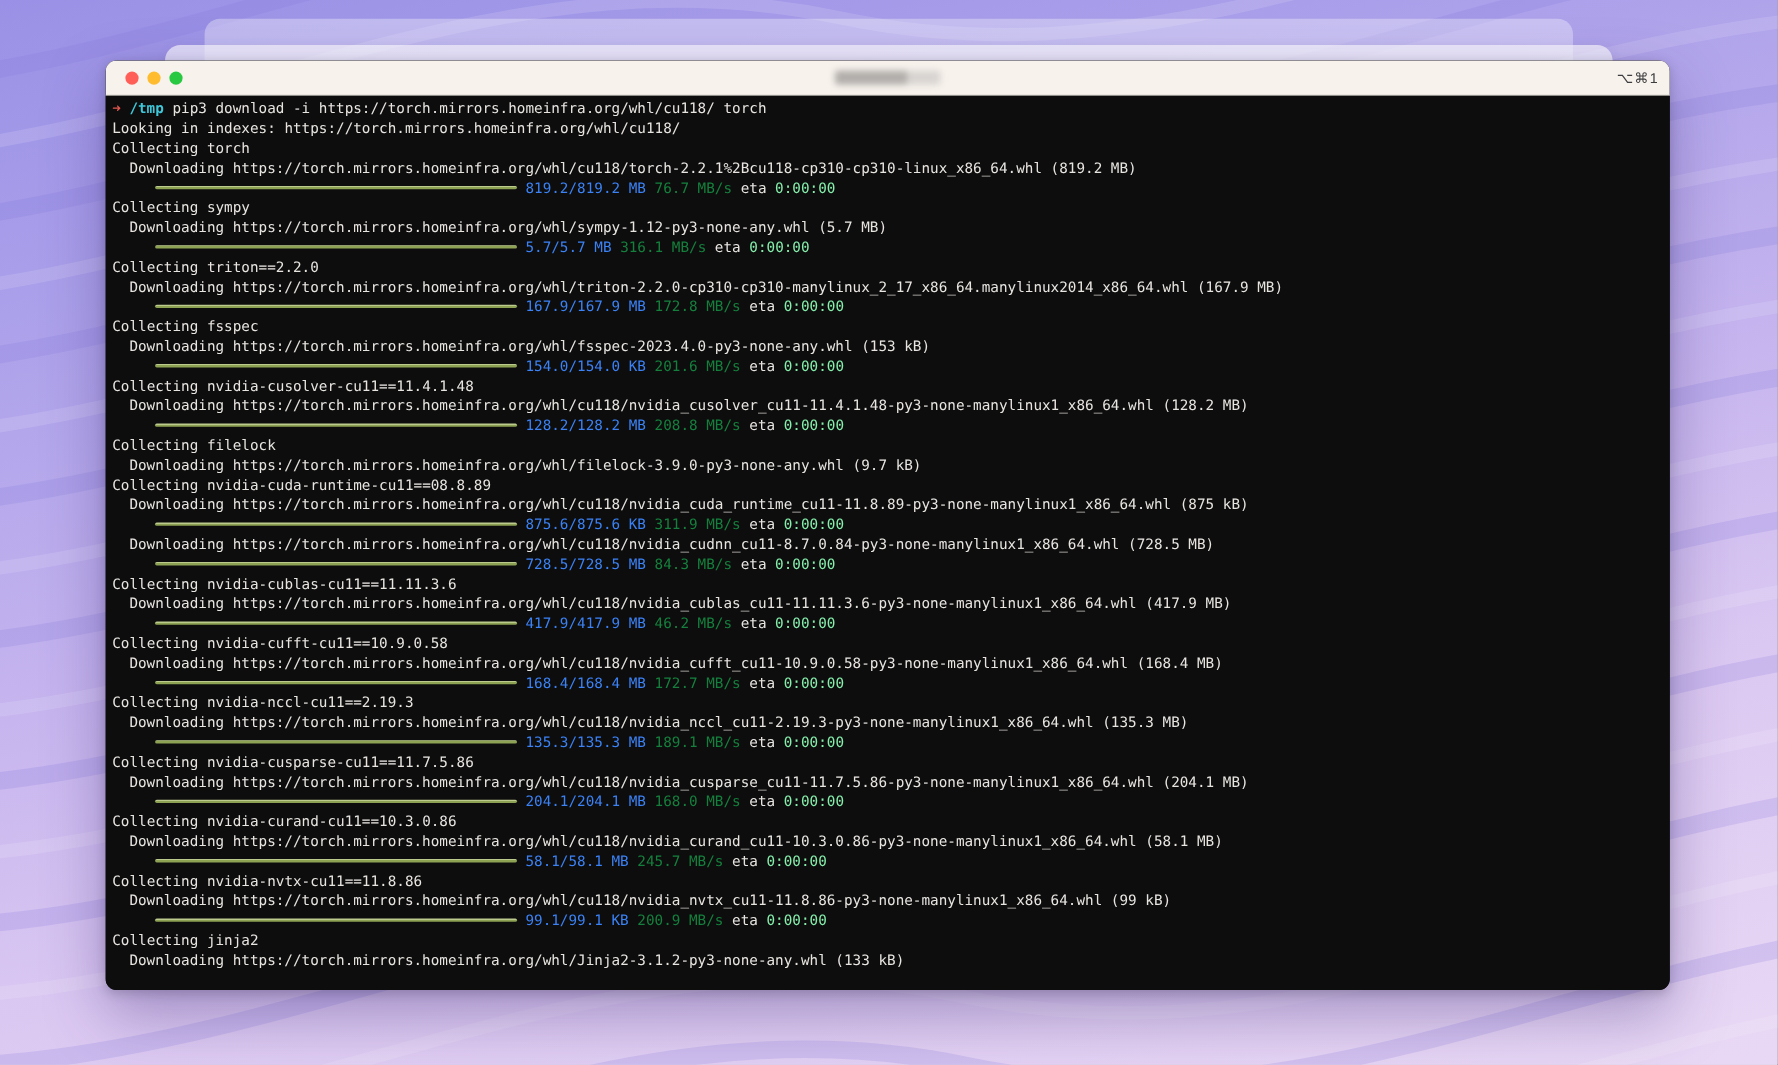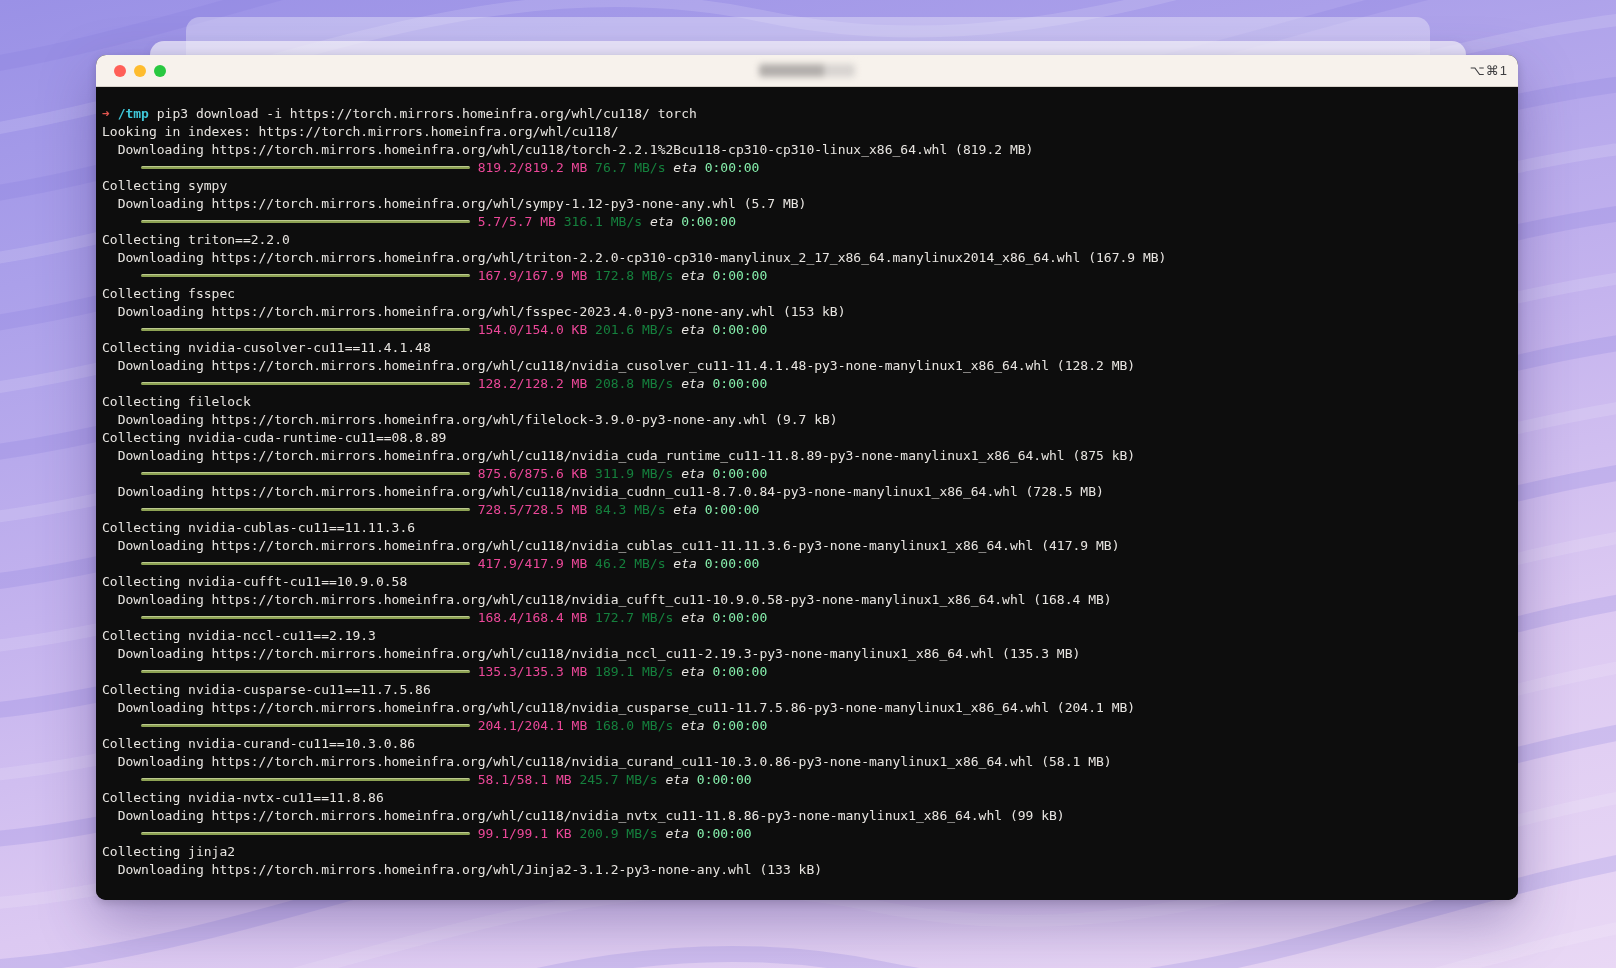--- a/index.html
+++ b/index.html
@@ -35,36 +35,36 @@
   }
   .shortcut{
     position:absolute;right:10px;top:0;height:31px;display:flex;align-items:center;
     color:#3e3e40;font-size:13px;letter-spacing:1px;
   }
   .term{
     position:absolute;left:0;top:32px;right:0;bottom:0;
     background:#0d0d0d;color:#e8e5e1;
     font-family:"DejaVu Sans Mono","Liberation Mono",monospace;
     font-size:13px;line-height:18px;
-    padding:18px 0 0 6px;
+    padding:4px 0 0 6px;
   }
   .line{white-space:pre;height:18px;}
   .indent2{padding-left:2ch;}
   .progress-row{padding-left:5ch;}
   .pbar{
     display:inline-block;width:42ch;height:3px;vertical-align:middle;
     background:linear-gradient(to bottom,#bcca8e 0 1px,#8da253 1px);
     border-radius:2px;margin-right:1ch;margin-top:-2px;
   }
   .arrow{color:#e0564f;font-weight:bold;margin-right:1ch;}
   .cwd{color:#3fc6d8;font-weight:bold;margin-right:1ch;}
-  .c-green{color:#ec4899;}
+  .c-green{color:#3b82f6;}
   .c-red{color:#15803d;}
   .c-cyan{color:#86efac;}
-  .c-fg{color:#e8e5e1;font-style:italic;}
+  .c-fg{color:#e8e5e1;}
 </style>
 </head>
 <body>
 
 <svg class="waves" width="1616" height="968" viewBox="0 0 1616 968">
   <defs>
     <path id="wv" d="M -320 0 C 120 150, 440 -100, 820 30 C 1200 160, 1500 -80, 1980 50" fill="none"></path>
   </defs>
   <g transform="rotate(-7 808 484)" fill="none" stroke-linecap="round">
     <g stroke="#8277dd" stroke-width="16" opacity="0.20">
@@ -103,20 +103,21 @@
       <span class="light yellow"></span>
       <span class="light green"></span>
     </div>
     <div class="title-blur"></div>
     <div class="shortcut">⌥⌘1</div>
   </div>
   <div class="term">
     <div class="line"><span class="arrow">➜</span><span class="cwd">/tmp</span><span>pip3 download -i https://torch.mirrors.homeinfra.org/whl/cu118/ torch</span></div>
     <div class="line">Looking in indexes: https://torch.mirrors.homeinfra.org/whl/cu118/</div>
     <div id="pkg-list">
+        <div class="line">Collecting torch</div>
         <div class="line indent2">Downloading https://torch.mirrors.homeinfra.org/whl/cu118/torch-2.2.1%2Bcu118-cp310-cp310-linux_x86_64.whl (819.2 MB)</div>
         <div class="line progress-row"><span class="pbar"></span><span class="c-green">819.2/819.2 MB</span> <span class="c-red">76.7 MB/s</span> <span class="c-fg">eta</span> <span class="c-cyan">0:00:00</span></div>
         <div class="line">Collecting sympy</div>
         <div class="line indent2">Downloading https://torch.mirrors.homeinfra.org/whl/sympy-1.12-py3-none-any.whl (5.7 MB)</div>
         <div class="line progress-row"><span class="pbar"></span><span class="c-green">5.7/5.7 MB</span> <span class="c-red">316.1 MB/s</span> <span class="c-fg">eta</span> <span class="c-cyan">0:00:00</span></div>
         <div class="line">Collecting triton==2.2.0</div>
         <div class="line indent2">Downloading https://torch.mirrors.homeinfra.org/whl/triton-2.2.0-cp310-cp310-manylinux_2_17_x86_64.manylinux2014_x86_64.whl (167.9 MB)</div>
         <div class="line progress-row"><span class="pbar"></span><span class="c-green">167.9/167.9 MB</span> <span class="c-red">172.8 MB/s</span> <span class="c-fg">eta</span> <span class="c-cyan">0:00:00</span></div>
         <div class="line">Collecting fsspec</div>
         <div class="line indent2">Downloading https://torch.mirrors.homeinfra.org/whl/fsspec-2023.4.0-py3-none-any.whl (153 kB)</div>

